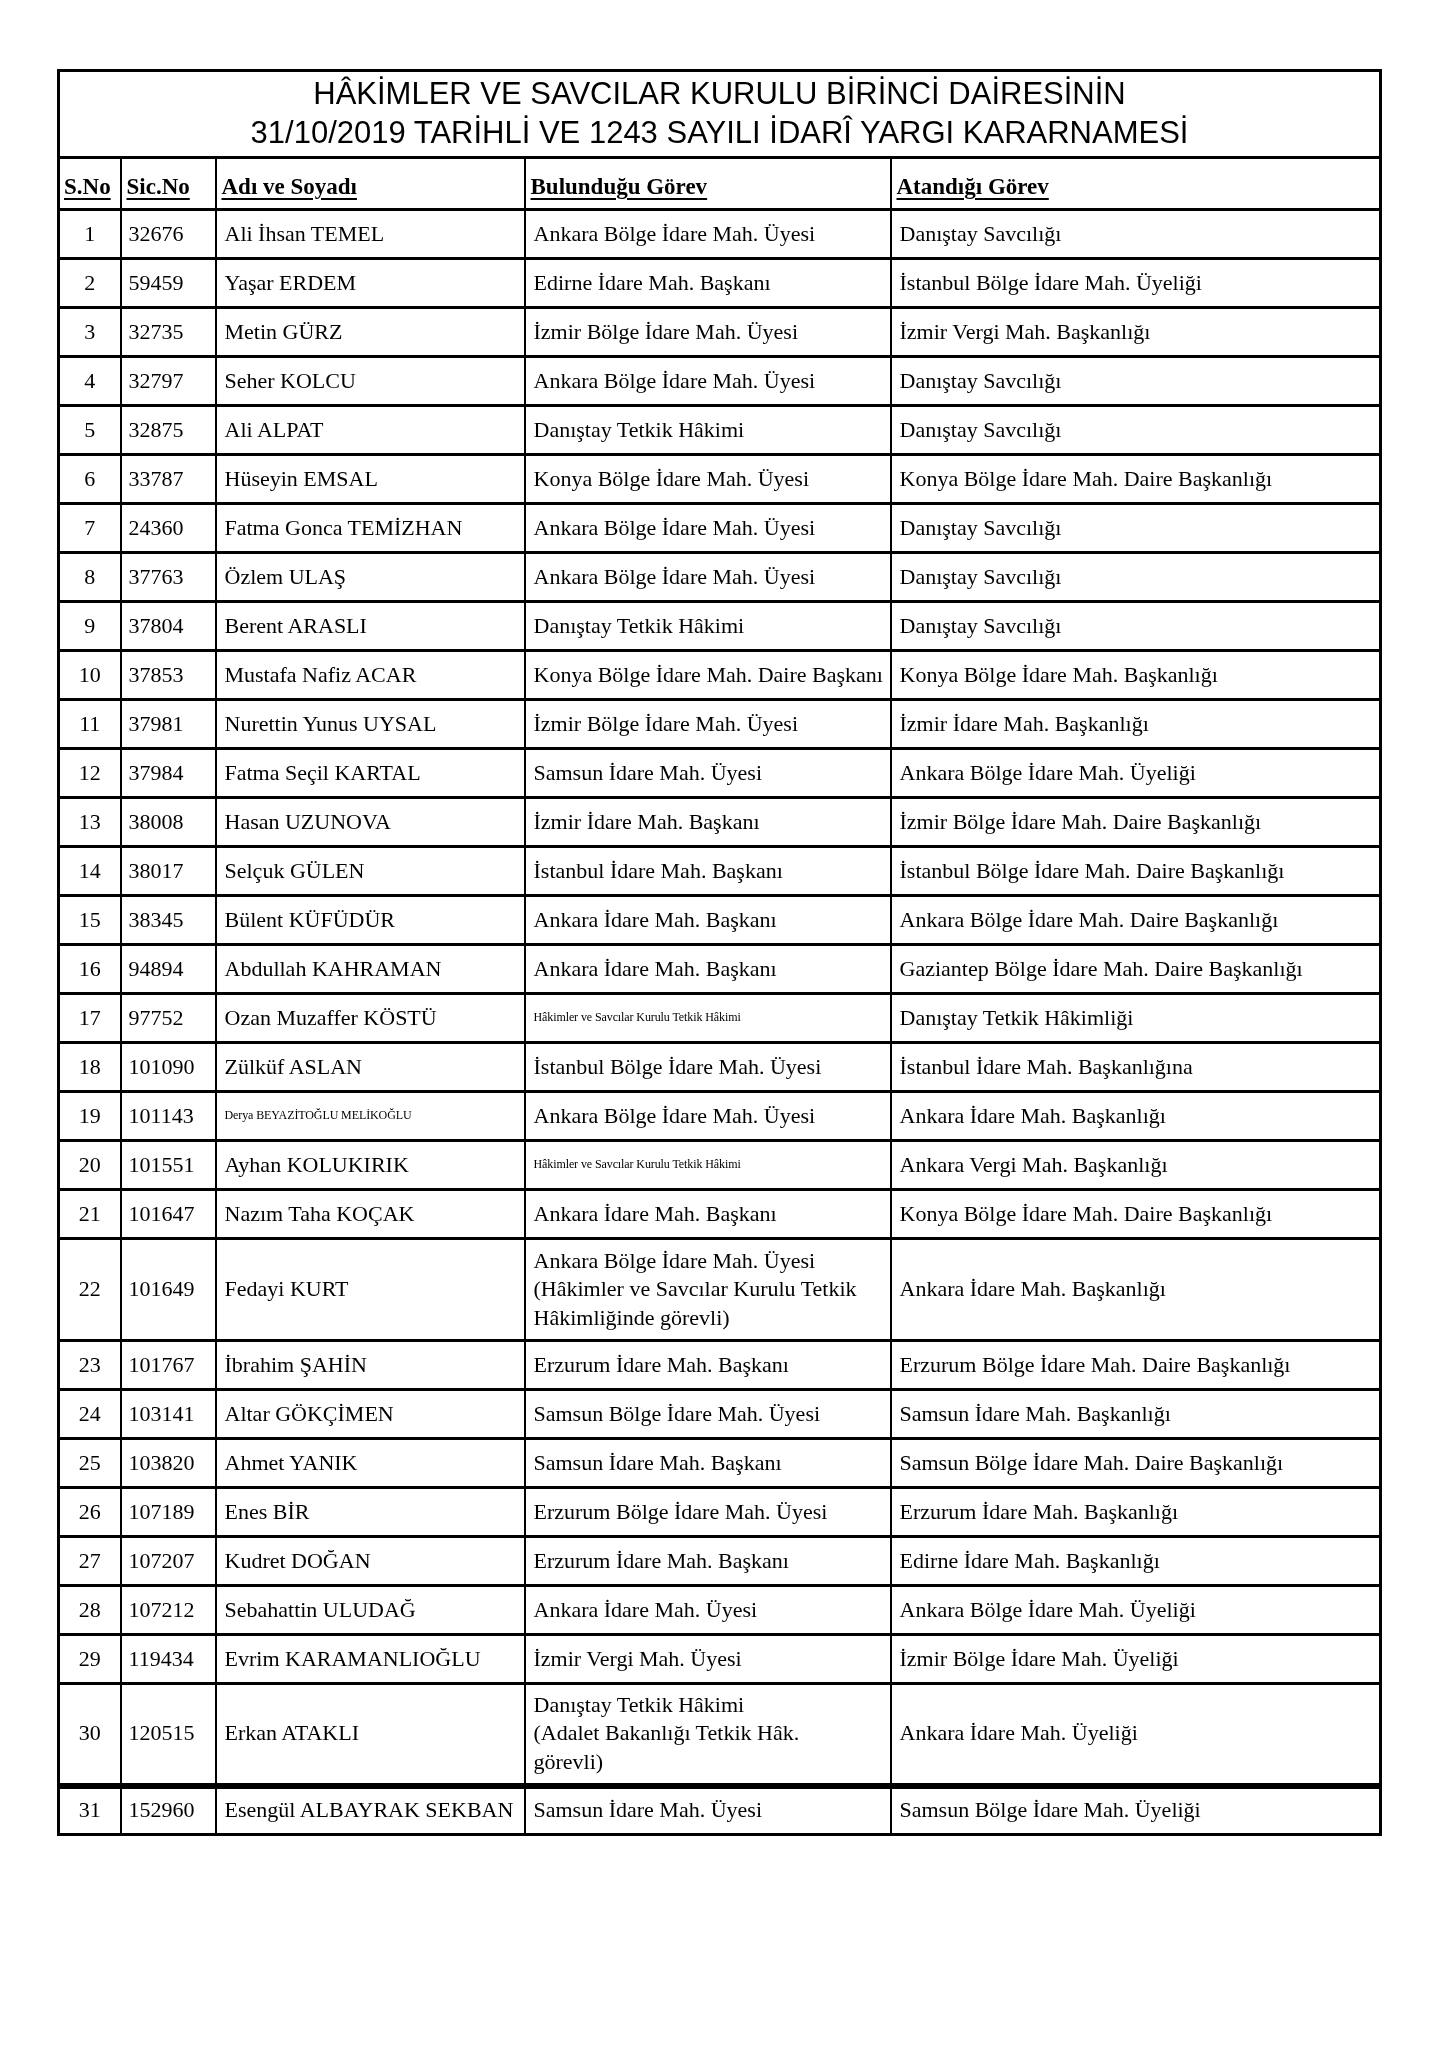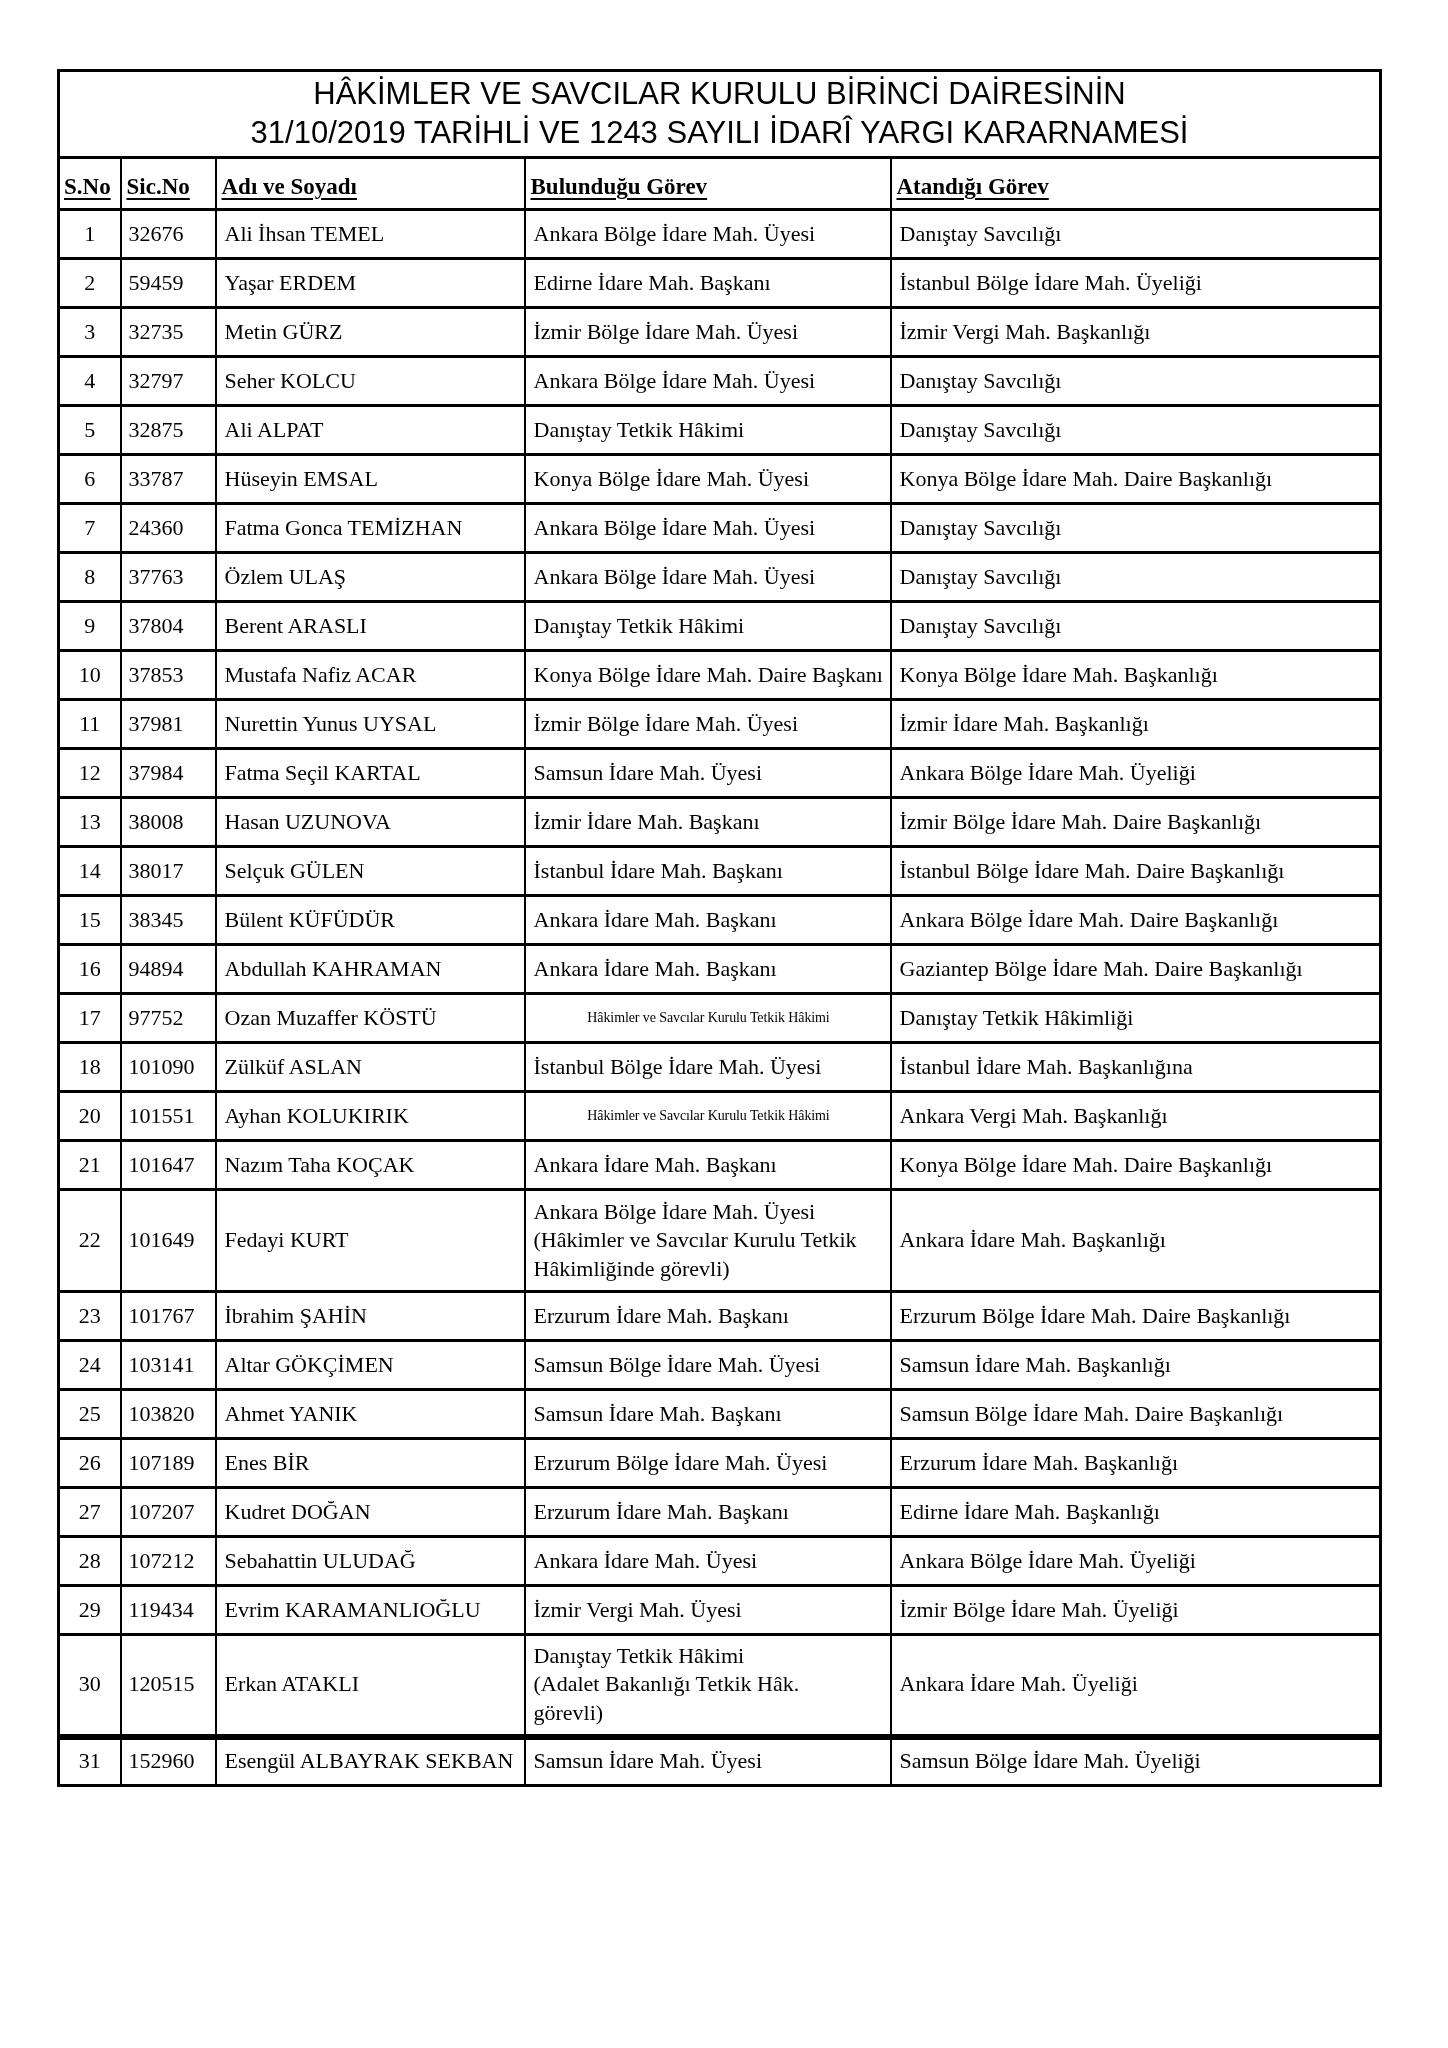--- a/index.html
+++ b/index.html
@@ -55,21 +55,21 @@
     font-size: 22px;
     line-height: 1.3;
     vertical-align: middle;
     padding: 3px 6px 3px 8px;
     white-space: pre-line;
     overflow: hidden;
   }
   tbody tr.page-break td { border-top: 6px solid #000; }
   td.c-sno { text-align: center; padding: 3px 2px; }
   td.c-sic { padding-left: 7px; }
-  td.small { font-size: 14px; letter-spacing: -0.1px; text-align: center; }
+  td.small { font-size: 12px; letter-spacing: -0.1px; }
 </style>
 </head>
 <body>
 
 <div class="page">
   <table class="doc-table">
     <colgroup>
       <col style="width:62px">
       <col style="width:95px">
       <col style="width:309px">
@@ -212,20 +212,27 @@
     <td class="c-asg">Danıştay Tetkik Hâkimliği</td>
   </tr>
         <tr>
     <td class="c-sno">18</td>
     <td class="c-sic">101090</td>
     <td class="c-name">Zülküf ASLAN</td>
     <td class="c-cur">İstanbul Bölge İdare Mah. Üyesi</td>
     <td class="c-asg">İstanbul İdare Mah. Başkanlığına</td>
   </tr>
         <tr>
+    <td class="c-sno">19</td>
+    <td class="c-sic">101143</td>
+    <td class="c-name small">Derya BEYAZİTOĞLU MELİKOĞLU</td>
+    <td class="c-cur">Ankara Bölge İdare Mah. Üyesi</td>
+    <td class="c-asg">Ankara İdare Mah. Başkanlığı</td>
+  </tr>
+        <tr>
     <td class="c-sno">20</td>
     <td class="c-sic">101551</td>
     <td class="c-name">Ayhan KOLUKIRIK</td>
     <td class="c-cur small">Hâkimler ve Savcılar Kurulu Tetkik Hâkimi</td>
     <td class="c-asg">Ankara Vergi Mah. Başkanlığı</td>
   </tr>
         <tr>
     <td class="c-sno">21</td>
     <td class="c-sic">101647</td>
     <td class="c-name">Nazım Taha KOÇAK</td>

